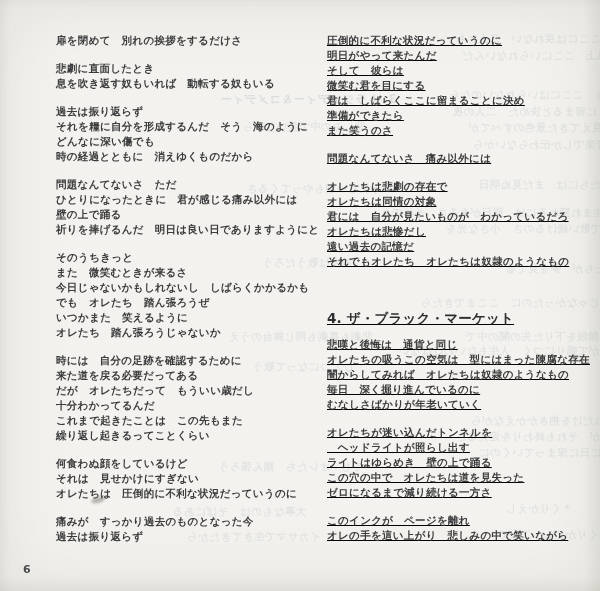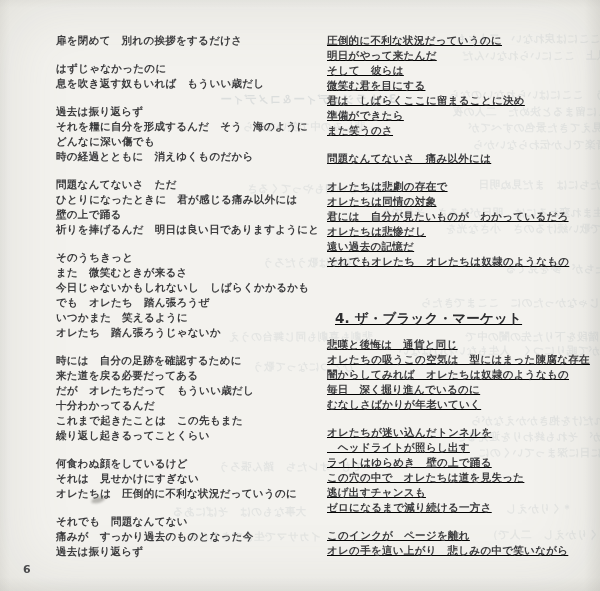--- a/index.html
+++ b/index.html
@@ -46,21 +46,21 @@
   .stanza { margin: 0 0 13px 0; }
   .line {
     font-size: 10.5px;
     line-height: 15px;
     font-weight: 600;
     color: #3c3c3e;
     letter-spacing: 0.3px;
     white-space: nowrap;
   }
   .track-heading {
-    margin: 28px 0 9px 8px;
+    margin: 28px 0 9px 0;
     font-size: 13.5px;
     font-weight: bold;
     color: #2e2e30;
     letter-spacing: 0.2px;
     white-space: nowrap;
   }
   .page-number {
     position: absolute; left: 23px; top: 563px; z-index: 2;
     font-size: 11px; color: #4a4a4c; font-weight: 600;
   }
@@ -107,22 +107,22 @@
     <span class="ghost" style="left:218px;top:460px">でも　オレたち　踏ん張ろう</span>
     <span class="ghost" style="left:172px;top:505px">大事なものは　そばにある</span>
     <span class="ghost" style="left:186px;top:530px">イカサマで生きてきたから</span>
   </div>
 
   <div class="col col-left">
       <div class="stanza">
         <div class="line">扉を閉めて　別れの挨拶をするだけさ</div>
       </div>
       <div class="stanza">
-        <div class="line">はずじゃなかったのに</div>
-        <div class="line">息を吹き返す奴もいれば　もういい歳だし</div>
+        <div class="line">悲劇に直面したとき</div>
+        <div class="line">息を吹き返す奴もいれば　動転する奴もいる</div>
       </div>
       <div class="stanza">
         <div class="line">過去は振り返らず</div>
         <div class="line">それを糧に自分を形成するんだ　そう　海のように</div>
         <div class="line">どんなに深い傷でも</div>
         <div class="line">時の経過とともに　消えゆくものだから</div>
       </div>
       <div class="stanza">
         <div class="line">問題なんてないさ　ただ</div>
         <div class="line">ひとりになったときに　君が感じる痛み以外には</div>
@@ -144,21 +144,20 @@
         <div class="line">十分わかってるんだ</div>
         <div class="line">これまで起きたことは　この先もまた</div>
         <div class="line">繰り返し起きるってことくらい</div>
       </div>
       <div class="stanza">
         <div class="line">何食わぬ顔をしているけど</div>
         <div class="line">それは　見せかけにすぎない</div>
         <div class="line">オレたちは　圧倒的に不利な状況だっていうのに</div>
       </div>
       <div class="stanza">
-        <div class="line">それでも　問題なんてない</div>
         <div class="line">痛みが　すっかり過去のものとなった今</div>
         <div class="line">過去は振り返らず</div>
       </div>
     </div>
   <div class="col col-right">
       <div class="stanza">
         <div class="line">圧倒的に不利な状況だっていうのに</div>
         <div class="line">明日がやって来たんだ</div>
         <div class="line">そして　彼らは</div>
         <div class="line">微笑む君を目にする</div>
@@ -183,21 +182,20 @@
         <div class="line">オレたちの吸うこの空気は　型にはまった陳腐な存在</div>
         <div class="line">闇からしてみれば　オレたちは奴隷のようなもの</div>
         <div class="line">毎日　深く掘り進んでいるのに</div>
         <div class="line">むなしさばかりが年老いていく</div>
       </div>
       <div class="stanza">
         <div class="line">オレたちが迷い込んだトンネルを</div>
         <div class="line">　ヘッドライトが照らし出す</div>
         <div class="line">ライトはゆらめき　壁の上で踊る</div>
         <div class="line">この穴の中で　オレたちは道を見失った</div>
-        <div class="line">逃げ出すチャンスも</div>
         <div class="line">ゼロになるまで減り続ける一方さ</div>
       </div>
       <div class="stanza">
         <div class="line">このインクが　ページを離れ</div>
         <div class="line">オレの手を這い上がり　悲しみの中で笑いながら</div>
       </div>
     </div>
 
   <div class="smudge"></div>
 

